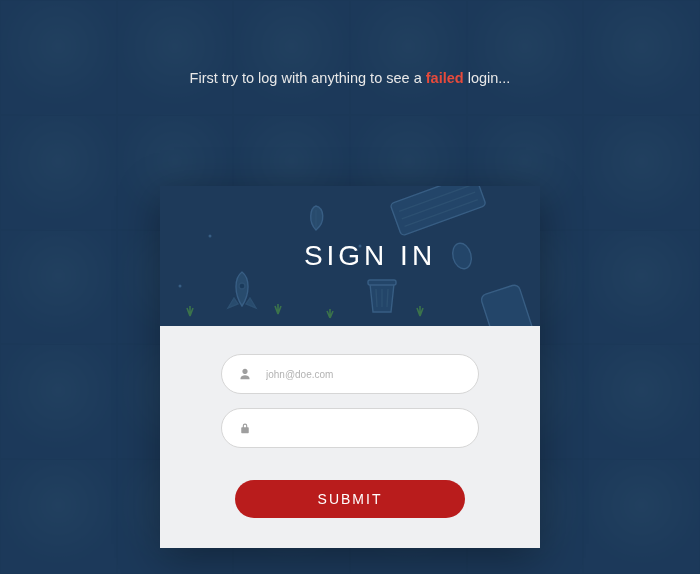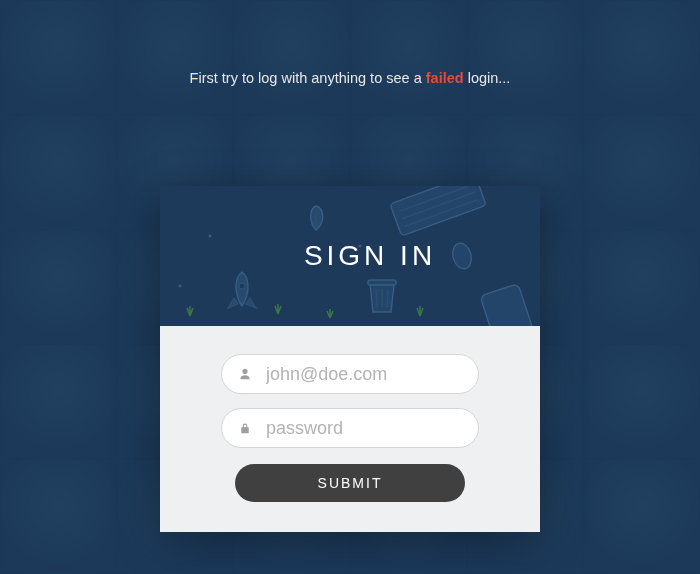--- a/index.html
+++ b/index.html
@@ -118,41 +118,41 @@
     
     .input-icon svg {
       fill: #9e9e9e;
     }
     
     .input-field {
       flex: 1;
       border: none;
       outline: none;
       background: transparent;
-      font-size: 18px;
+      font-size: 10px;
       color: #333;
       font-family: inherit;
     }
     
     .input-field::placeholder {
       color: #b3b3b3;
     }
     
     .submit-btn {
       width: 230px;
       height: 38px;
-      background: #404040;
+      background: #b91c1c;
       border: none;
       border-radius: 19px;
       color: #ffffff;
       font-size: 14px;
       letter-spacing: 2px;
       font-weight: 400;
       cursor: pointer;
-      margin-top: 2px;
+      margin-top: 18px;
       font-family: inherit;
     }
   </style>
 </head>
 <body>
 
 <div class="bg-grid">
   <div class="bg-cell"></div>
     <div class="bg-cell"></div>
     <div class="bg-cell"></div>
@@ -253,21 +253,20 @@
         </span>
         <input type="text" class="input-field" placeholder="john@doe.com" style="">
       </div>
 
       <div class="input-wrap">
         <span class="input-icon">
           <svg viewBox="0 0 16 16" width="12" height="12">
             <path d="M12 7h-1V5a3 3 0 0 0-6 0v2H4a1 1 0 0 0-1 1v6a1 1 0 0 0 1 1h8a1 1 0 0 0 1-1V8a1 1 0 0 0-1-1zM6.5 5a1.5 1.5 0 0 1 3 0v2h-3V5z"></path>
           </svg>
         </span>
-        <input type="password" class="input-field" placeholder="password" style="">
       </div>
 
       <button class="submit-btn">SUBMIT</button>
 
     </div>
   </div>
 
 </div>
 
 </body></html>

